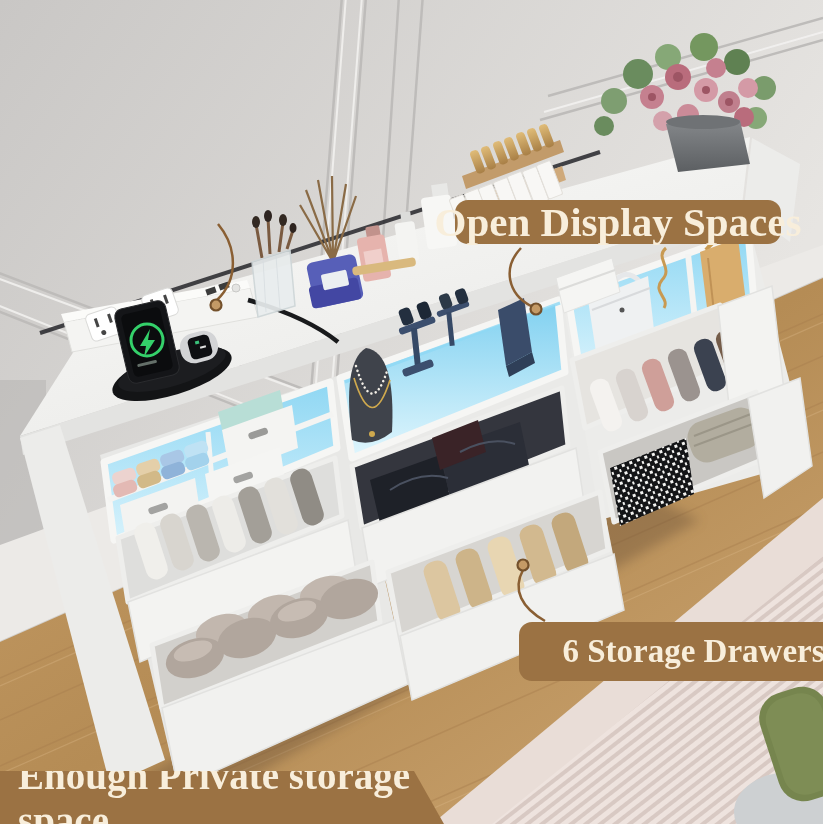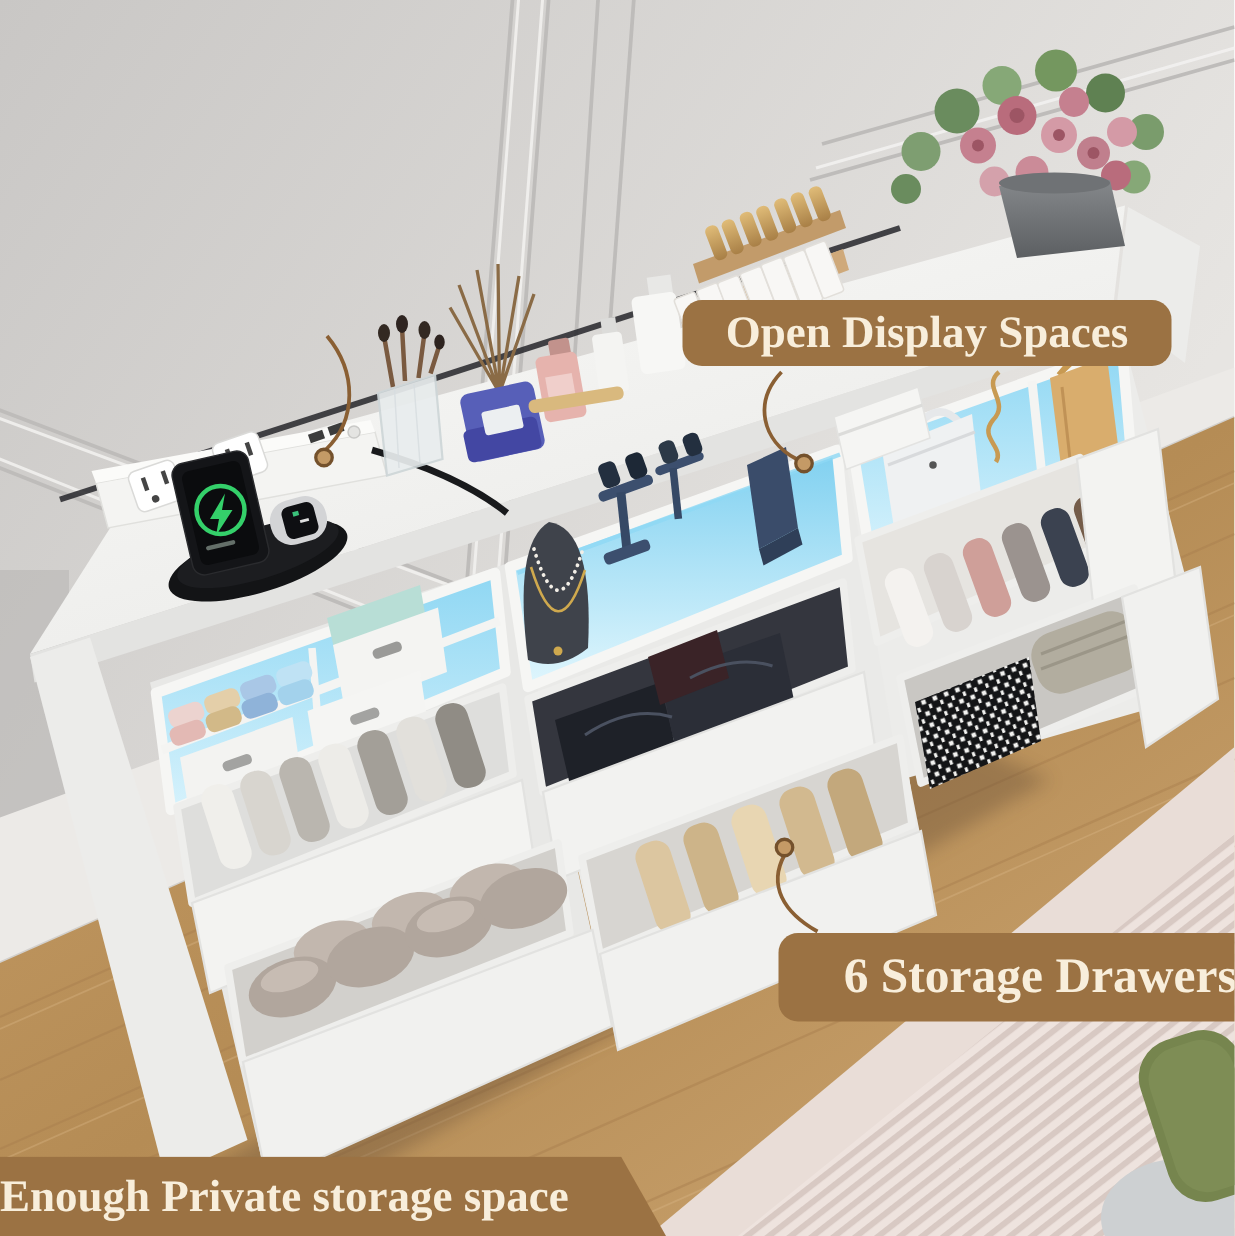--- a/index.html
+++ b/index.html
@@ -3,25 +3,25 @@
 <meta charset="utf-8">
 <style>
   html,body{margin:0;padding:0;background:#ffffff;}
   .stage{position:relative;width:823px;height:824px;overflow:hidden;
          font-family:"Liberation Serif","DejaVu Serif",serif;}
   .stage svg{position:absolute;left:0;top:0;}
   .pill{position:absolute;display:flex;align-items:center;justify-content:center;
         background:#9b7243;color:#f8eedb;font-weight:700;border-radius:13px;
         white-space:nowrap;z-index:5;}
   #pill-desktop{left:24px;top:179px;width:233px;height:44px;font-size:34px;}
-  #pill-display{left:455px;top:200px;width:326px;height:44px;font-size:30px;}
+  #pill-display{left:455px;top:200px;width:326px;height:44px;font-size:41px;}
   #pill-drawers{left:519px;top:622px;width:285px;height:59px;font-size:33px;padding-left:32px;}
   #banner{position:absolute;left:0;top:771px;width:444px;height:53px;z-index:5;
-          background:#9b7243;color:#f8eedb;font-weight:700;font-size:30px;
-          display:flex;align-items:center;padding-left:0;box-sizing:border-box;
+          background:#9b7243;color:#f8eedb;font-weight:700;font-size:39px;
+          display:flex;align-items:center;padding-left:18px;box-sizing:border-box;
           clip-path:polygon(0 0,414px 0,100% 100%,0 100%);}
 </style>
 </head>
 <body>
 
 <div class="stage">
 <svg width="823" height="824" viewBox="0 0 823 824">
   <defs>
     <linearGradient id="gWall" x1="0" y1="0" x2="0.9" y2="0.5">
       <stop offset="0" stop-color="#c9c7c5"></stop>

